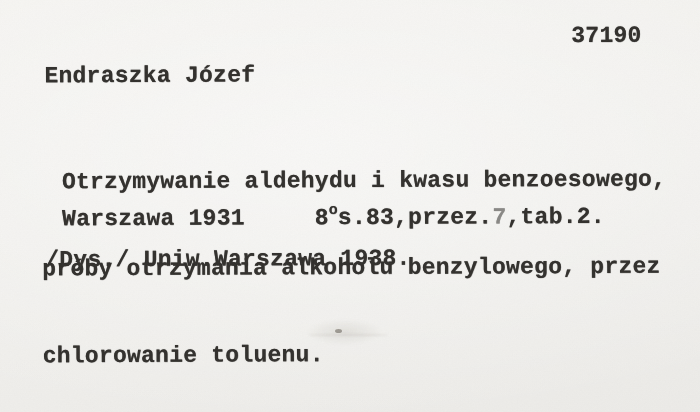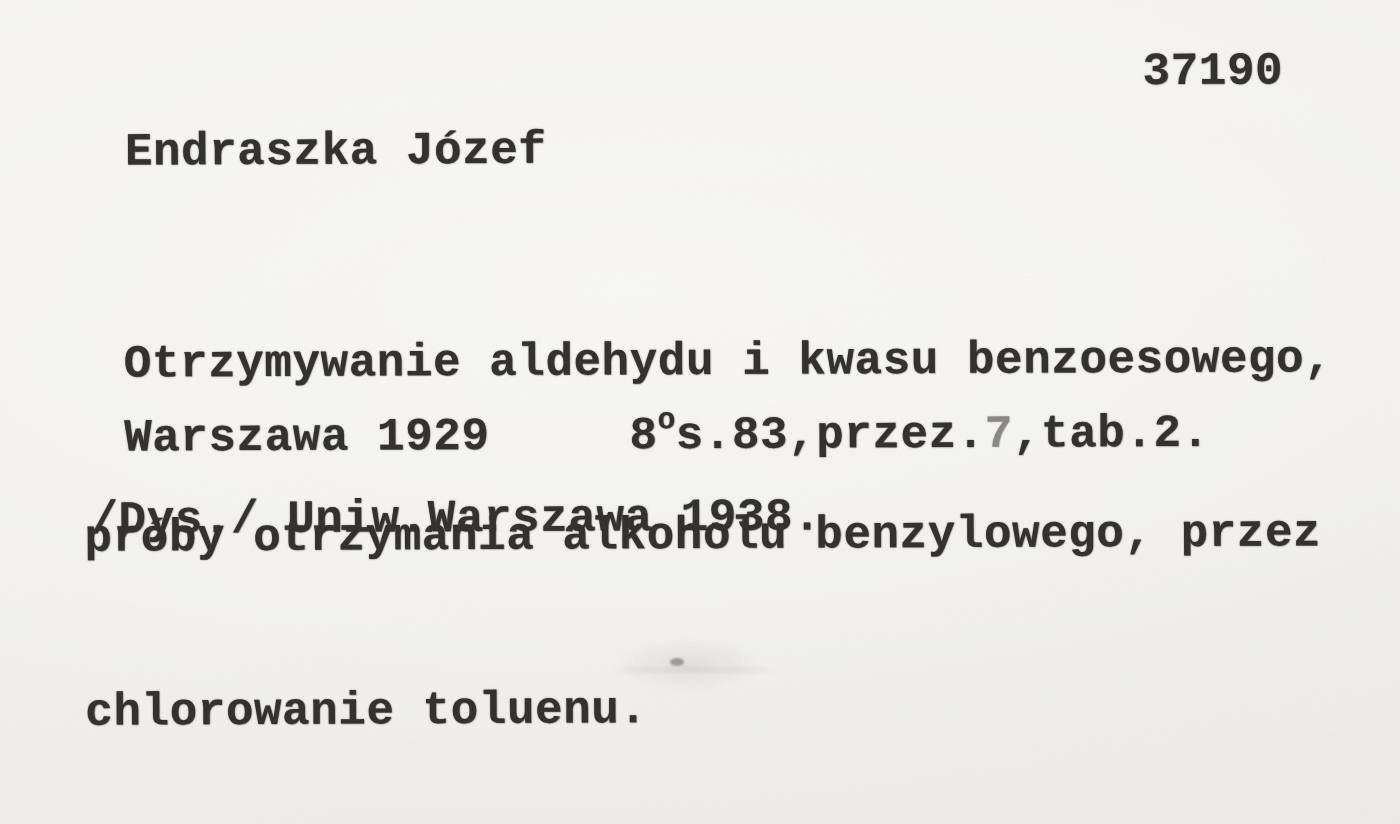--- a/index.html
+++ b/index.html
@@ -79,29 +79,29 @@
 </style>
 </head>
 <body>
 
 <div class="card">
 
   <div class="text-layer">
 
     <div class="ink" style="left:572px; top:24px;">37190</div>
 
-    <div class="ink" style="left:45px; top:62px;margin-left:18px;">Endraszka Józef</div>
+    <div class="ink" style="left:45px; top:62px;">Endraszka Józef</div>
 
     <div class="ink title-block" style="left:42px; top:109px;">
       <div class="title-line indent">Otrzymywanie aldehydu i kwasu benzoesowego,</div>
       <div class="title-line">próby otrzymania alkoholu benzylowego, przez</div>
       <div class="title-line">chlorowanie toluenu.</div>
     </div>
 
-    <div class="ink" style="left:62px; top:202px;"><span>Warszawa 1929</span><span class="imprint-gap"></span><span>8</span><span class="sup-o">o</span><span>s.83,przez.</span><span class="faint">7</span><span>,tab.2.</span></div>
+    <div class="ink" style="left:62px; top:202px;"><span>Warszawa 1931</span><span class="imprint-gap"></span><span>8</span><span class="sup-o">o</span><span>s.83,przez.</span><span class="faint">7</span><span>,tab.2.</span></div>
 
     <div class="ink" style="left:45px; top:246px;">/Dys./ Uniw.Warszawa 1938.</div>
 
   </div>
 
   <div class="smudge-area"></div>
   <div class="smudge-crease"></div>
   <div class="smudge-dot"></div>
 
   <svg class="noise-svg" width="700" height="412">

